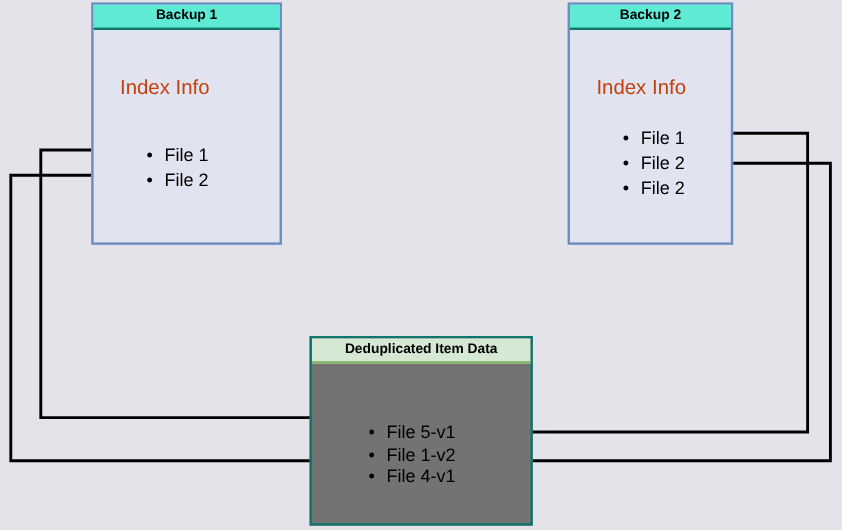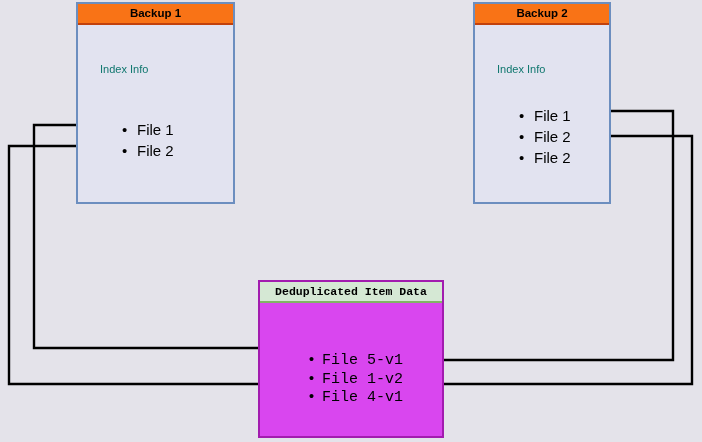--- a/index.html
+++ b/index.html
@@ -28,48 +28,47 @@
   }
 
   
   .box {
     position: absolute;
     box-sizing: border-box;
     border: 2px solid #6c8ebf;
     background: #e2e3f0;
   }
   .box.green {
-    border: 2px solid #a21caf;
-    background: #d946ef;
-    font-family: Liberation Mono, monospace;
+    border: 2px solid #0f766e;
+    background: #737373;
   }
   .box-header {
     box-sizing: border-box;
     height: 21px;
     line-height: 19px;
     text-align: center;
     font-size: 11.5px;
     font-weight: bold;
     color: #000;
-    background: #f97316;
-    border-bottom: 2px solid #c2410c;
+    background: #5eead4;
+    border-bottom: 2px solid #0f766e;
   }
   .box.green .box-header {
     background: #d5e8d4;
     border-bottom: 2px solid #82b366;
   }
   .box-body {
     position: relative;
     height: calc(100% - 21px);
   }
 
   .index-label {
     position: absolute;
-    font-size: 11px;
-    color: #0f766e;
+    font-size: 17px;
+    color: #c2410c;
     white-space: nowrap;
   }
 
   
   .bullets {
     position: absolute;
     margin: 0;
     padding: 0;
     list-style: none;
   }

